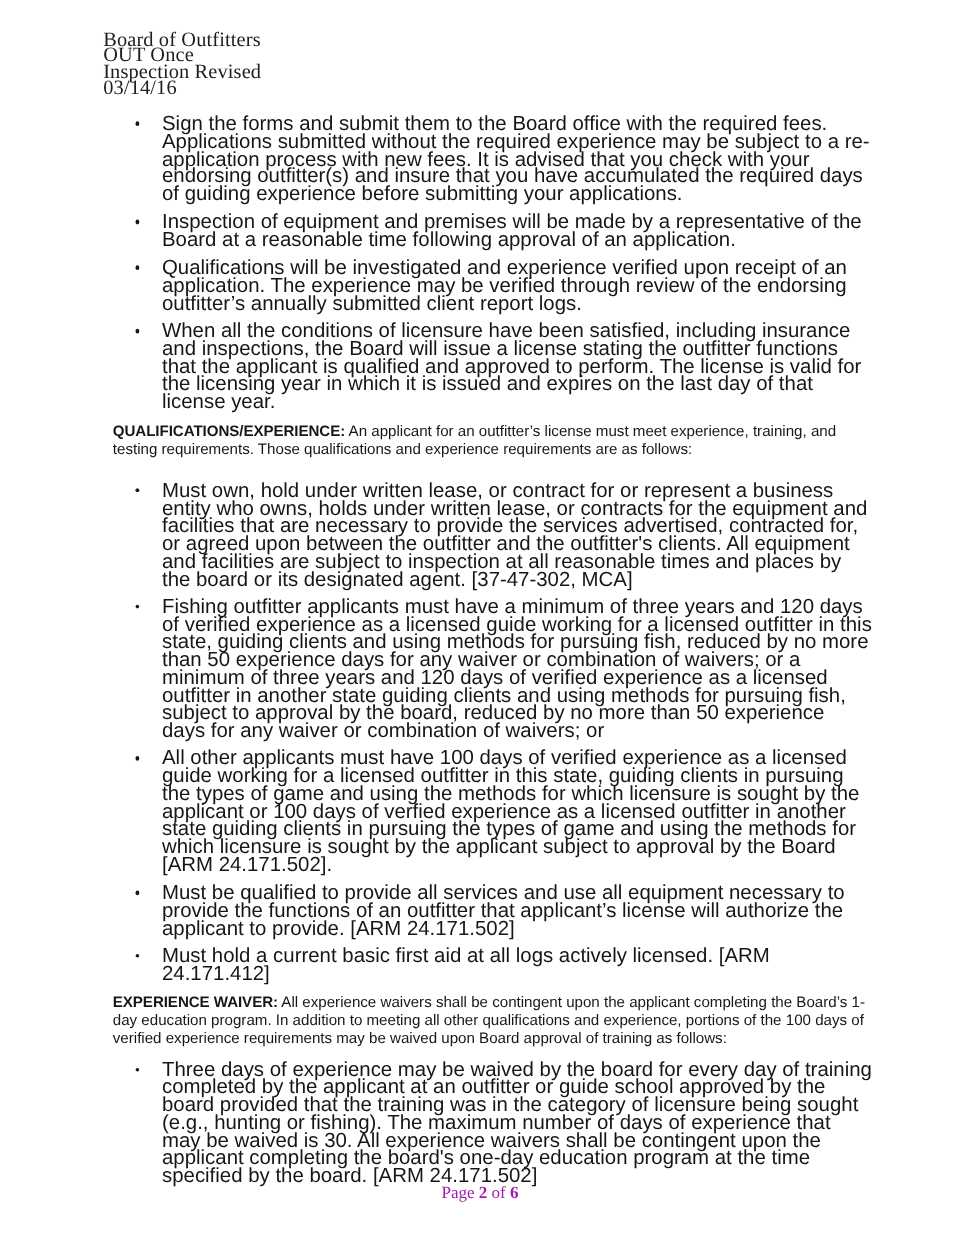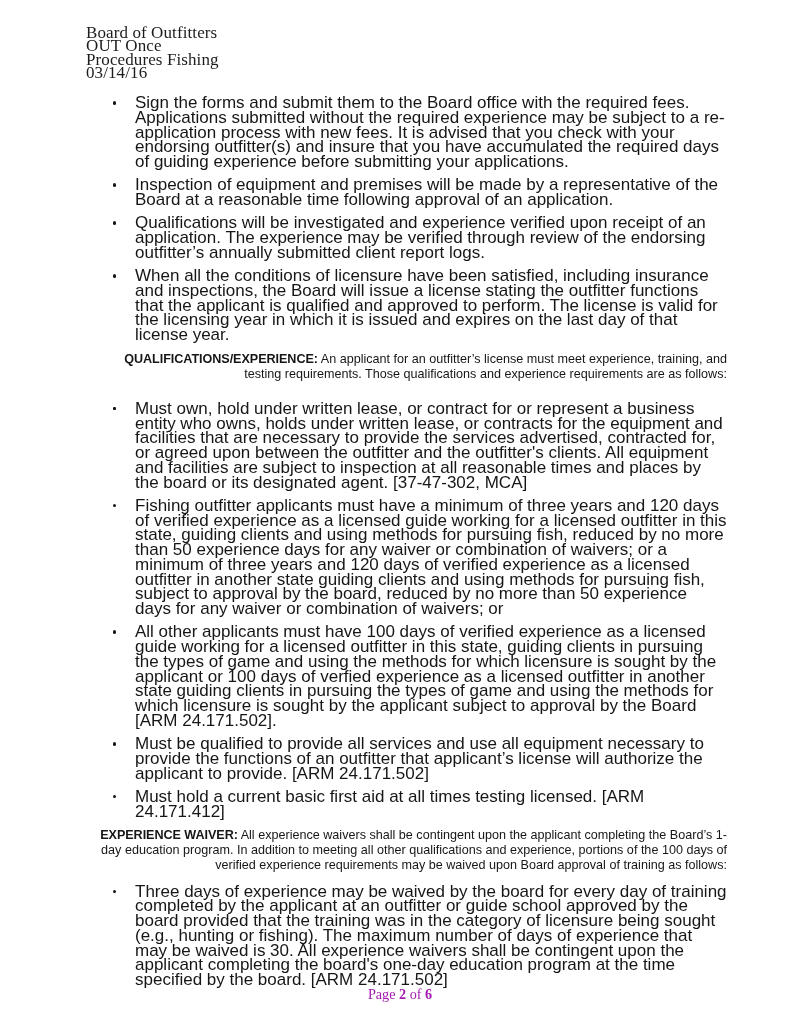--- a/index.html
+++ b/index.html
@@ -43,21 +43,21 @@
     left: 82px;
     top: 96px;
     width: 645px;
   }
 
   
   .para {
     font-size: 12.6px;
     line-height: 14.75px;
     margin: 0 0 0 12px;
-    text-align: right;
+    text-align: left;
     color: #161616;
   }
   .para .lead {
     font-weight: bold;
     letter-spacing: -0.05px;
   }
 
   
   ul.bullets {
     list-style: none;
@@ -100,21 +100,21 @@
   .doc-footer b { font-weight: bold; }
 </style>
 </head>
 <body>
 
 <div class="page">
 
   <div class="doc-header">
     <div>Board of Outfitters</div>
     <div>OUT Once</div>
-    <div>Procedures Fishing</div>
+    <div>Inspection Revised</div>
     <div>03/14/16</div>
   </div>
 
   <div class="content">
 
     <ul class="bullets">
       <li>
         <span class="dot"></span>
         <span>Sign the forms and submit them to the Board office with the required fees.  Applications submitted without the required experience may be subject to a re-application process with new fees.  It is advised that you check with your endorsing outfitter(s) and insure that you have accumulated the required days of guiding experience before submitting your applications.</span>
       </li>
@@ -153,21 +153,21 @@
       <li>
         <span class="dot"></span>
         <span>All other applicants must have 100 days of verified experience as a licensed guide working for a licensed outfitter in this state, guiding clients in pursuing the types of game and using the methods for which licensure is sought by the applicant or 100 days of verfied experience as a licensed outfitter in another state guiding clients in pursuing the types of game and using the methods for which licensure is sought by the applicant subject to approval by the Board [ARM 24.171.502].</span>
       </li>
       <li>
         <span class="dot"></span>
         <span>Must be qualified to provide all services and use all equipment necessary to provide the functions of an outfitter that applicant’s license will authorize the applicant to provide. [ARM 24.171.502]</span>
       </li>
       <li>
         <span class="dot"></span>
-        <span>Must hold a current basic first aid at all times testing licensed. [ARM 24.171.412]</span>
+        <span>Must hold a current basic first aid at all logs actively licensed. [ARM 24.171.412]</span>
       </li>
     </ul>
 
     <div class="spacer-sm"></div>
 
     <p class="para"><span class="lead">EXPERIENCE WAIVER:</span><span>   All experience waivers shall be contingent upon the applicant completing the Board’s 1-day education program. In addition to meeting all other qualifications and experience, portions of the 100 days of verified experience requirements may be waived upon Board approval of training as follows:</span></p>
 
     <div class="spacer-md"></div>
 
     <ul class="bullets">

